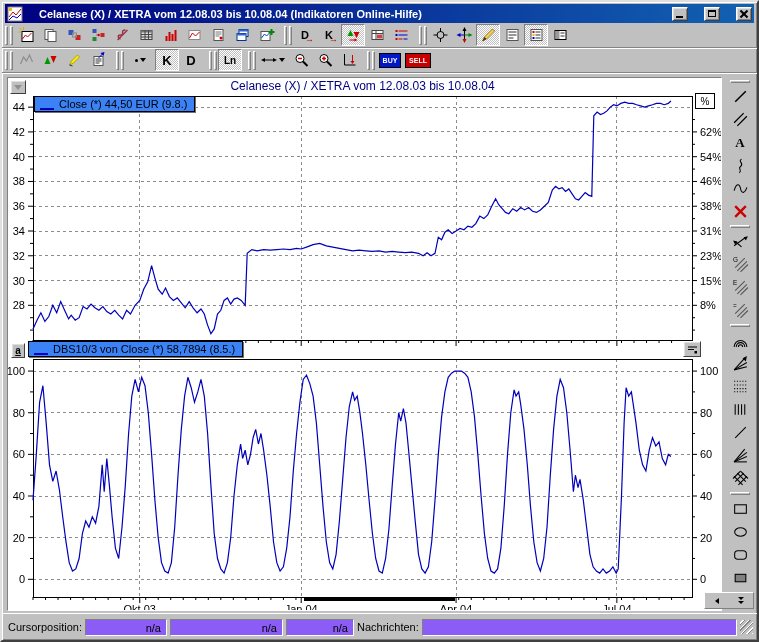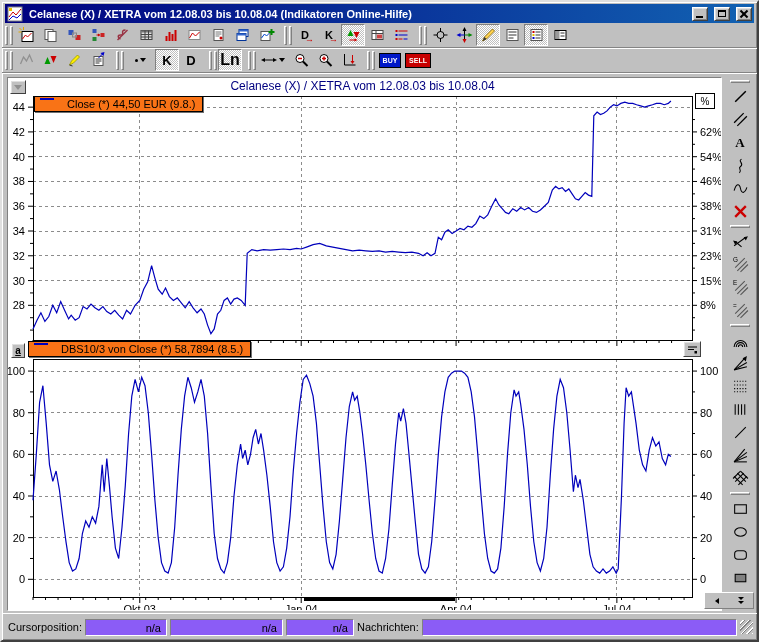--- a/index.html
+++ b/index.html
@@ -1,43 +1,43 @@
 <!DOCTYPE html>
 <html><head>
 <meta charset="utf-8">
 <style>
 html,body{margin:0;padding:0;background:#000}
 *{box-sizing:border-box}
 .win{position:relative;width:759px;height:642px;background:#c0c0c0;border:2px solid;border-color:#dfdfdf #404040 #404040 #dfdfdf;box-shadow:inset 1px 1px 0 #fff,inset -1px -1px 0 #808080;font-family:"Liberation Sans",sans-serif;overflow:hidden}
-.titlebar{height:19px;margin:2px 3px 0 3px;background:linear-gradient(90deg,#000080,#1262b2);display:flex;align-items:center;padding:0 2px;gap:6px}
+.titlebar{height:19px;margin:2px 3px 0 3px;background:linear-gradient(90deg,#000080,#1262b2);display:flex;align-items:center;padding:0 2px;gap:16px}
 .title{color:#fff;font-weight:bold;font-size:11px;flex:1;white-space:nowrap;overflow:hidden}
 .wbtn{width:16px;height:14px;background:#c0c0c0;border:1px solid;border-color:#fff #404040 #404040 #fff;box-shadow:inset 1px 1px 0 #dfdfdf,inset -1px -1px 0 #808080;display:flex;align-items:center;justify-content:center;position:relative}
 .min-g{position:absolute;left:3px;bottom:2px;width:7px;height:2px;background:#000}
 .max-g{width:8px;height:7px;border:1px solid #000;border-top:2px solid #000}
 .x-g{position:relative;width:8px;height:8px}
 .x-g::before,.x-g::after{content:"";position:absolute;left:-1px;top:3px;width:10px;height:2px;background:#000}
 .x-g::before{transform:rotate(45deg)}.x-g::after{transform:rotate(-45deg)}
 .tb-row{display:flex;align-items:center;height:25px;padding-left:2px;border-bottom:1px solid #848484;box-shadow:0 1px 0 #fff}
 .gv{width:3px;height:19px;border:1px solid;border-color:#fff #808080 #808080 #fff;margin:0 1px;background:#c0c0c0}
 .sep{width:5px}
 .tbtn{width:24px;height:22px;display:flex;align-items:center;justify-content:center;position:relative;background:transparent;border:1px solid transparent}
 .tbtn.pressed{border:1px solid;border-color:#808080 #fff #fff #808080;background:repeating-conic-gradient(#fff 0% 25%,#c0c0c0 0% 50%);background-size:2px 2px}
 .lett{font-size:11px;font-weight:bold;line-height:1}
 .rarr{color:#c00;font-size:9px;position:absolute;right:2px;bottom:1px;line-height:1}
 .bigletter{font-size:13px;font-weight:bold}
-.lnlet{font-size:16px;font-weight:bold}
+.lnlet{font-size:10px;font-weight:bold}
 .trade{font-size:7px;font-weight:bold;color:#fff;padding:3px 3px;border:1px solid #000;line-height:1}
 .buy{background:#0018c8}.sell{background:#c80000}
 .caret{width:0;height:0;border-left:3px solid transparent;border-right:3px solid transparent;border-top:4px solid #000;margin-left:2px}
 .dot{width:3px;height:3px;background:#000;border-radius:50%}
 .client{position:relative;height:540px;padding:4px 0 0 5px;display:flex;align-items:flex-start}
 .panel{position:relative;width:715px;height:534px;background:#fff;border:1px solid;border-color:#808080 #fff #fff #808080}
 #chart-canvas{position:absolute;left:0;top:0}
 .chart-title{position:absolute;left:25px;top:1px;width:659px;text-align:center;font-size:12px;font-weight:normal;color:#000080}
-.legend{position:absolute;display:flex;align-items:flex-start;gap:13px;background:#f97316;border:1px solid #000;box-shadow:1px 1px 0 #707070;font-size:11px;padding:1px 7px 1px 5px;white-space:nowrap;z-index:3}
+.legend{position:absolute;display:flex;align-items:flex-end;gap:5px;background:#3b82f6;border:1px solid #000;box-shadow:1px 1px 0 #707070;font-size:11px;padding:1px 7px 1px 5px;white-space:nowrap;z-index:3}
 .legend .dash{width:14px;height:2px;background:#0000bb}
 #legend1{left:26px;top:18px}
 #legend2{left:20px;top:263px}
 .minibtn{position:absolute;display:flex;align-items:center;justify-content:center;background:#c0c0c0;border:1px solid;border-color:#fff #404040 #404040 #fff;box-shadow:inset 1px 1px 0 #dfdfdf;z-index:3}
 #collapse-btn{left:2px;top:2px;width:16px;height:14px}
 .gcaret{width:0;height:0;border-left:4px solid transparent;border-right:4px solid transparent;border-top:5px solid #909090}
 #a-btn{left:3px;top:265px;width:14px;height:15px;font-size:10px;font-weight:bold;text-decoration:underline}
 #props-btn{left:675px;top:263px;width:18px;height:16px}
 #pct-box{position:absolute;left:687px;top:15px;width:20px;height:16px;border:1px solid #000;background:#fff;font-size:10px;display:flex;align-items:center;justify-content:center;z-index:3}
 #xrange{position:absolute;left:296px;top:520px;width:151px;height:3px;background:#000;z-index:2}

